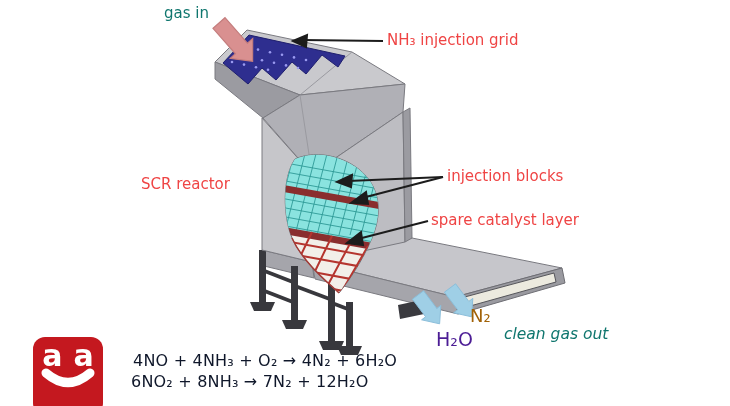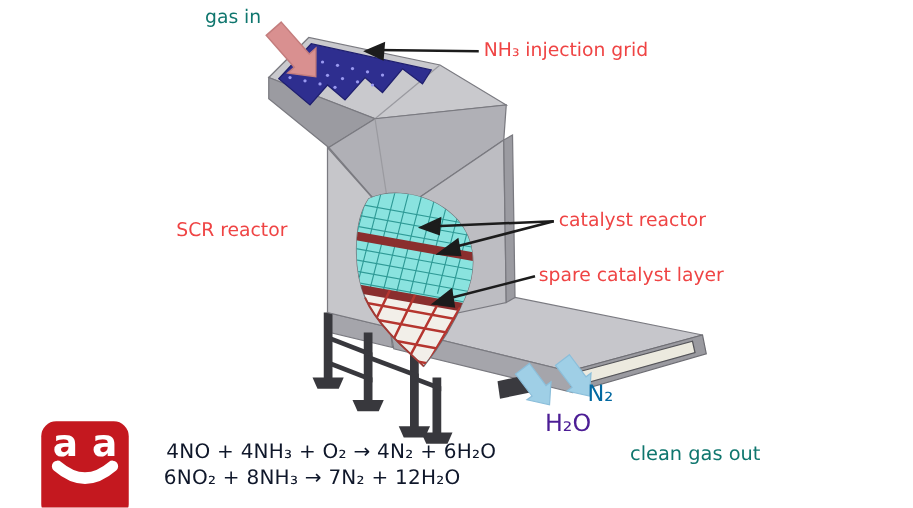--- a/index.html
+++ b/index.html
@@ -10,23 +10,23 @@
   }
   .stage{position:absolute;left:0;top:0;width:730px;height:406px;}
   .lbl{position:absolute;white-space:nowrap;line-height:1.1;}
   .purple{color:#ef4444;font-weight:500;font-size:15px;}
   .red{color:#0f766e;font-weight:500;font-size:15px;}
   .lbl-gas-in{left:164px;top:5px;}
   .lbl-nh3{left:387px;top:32px;}
   .lbl-scr{left:141px;top:176px;}
   .lbl-cat{left:447px;top:168px;}
   .lbl-spare{left:431px;top:212px;}
-  .lbl-n2{left:470px;top:306px;font-size:18px;color:#0369a1;font-weight:500;}
+  .lbl-n2{left:470px;top:306px;font-size:18px;color:#a16207;font-weight:500;}
   .lbl-h2o{left:436px;top:329px;font-size:19px;color:#4c1d95;font-weight:500;}
-  .lbl-clean{left:504px;top:355px;font-size:15.5px;}
+  .lbl-clean{left:504px;top:326px;font-size:15.5px;font-style:italic;}
   .eq{position:absolute;color:#0f172a;font-size:16px;letter-spacing:.2px;white-space:nowrap;}
   .eq1{left:133px;top:351px;}
   .eq2{left:131px;top:372px;}
   .logo{
     position:absolute;left:33px;top:337px;width:70px;height:78px;
     background:#c4181f;border-radius:12px;
     display:flex;flex-direction:column;align-items:center;
   }
   .logo-letters{display:flex;gap:11px;margin-top:2px;}
   .logo-letters span{color:#fff;font-weight:bold;font-size:30px;line-height:1.1;}
@@ -143,21 +143,21 @@
     <line x1="443" y1="177" x2="362" y2="198"></line>
     <polygon points="351,203 366,192 368,204"></polygon>
     <line x1="428" y1="221" x2="358" y2="239"></line>
     <polygon points="347,243 361,232 363,245"></polygon>
   </g>
 </svg>
 
 <div class="lbl red lbl-gas-in">gas in</div>
 <div class="lbl purple lbl-nh3">NH₃ injection grid</div>
 <div class="lbl purple lbl-scr">SCR reactor</div>
-<div class="lbl purple lbl-cat">catalyst reactor</div>
+<div class="lbl purple lbl-cat">injection blocks</div>
 <div class="lbl purple lbl-spare">spare catalyst layer</div>
 <div class="lbl lbl-n2">N₂</div>
 <div class="lbl lbl-h2o">H₂O</div>
 <div class="lbl red lbl-clean">clean gas out</div>
 
 <div class="eq eq1">4NO + 4NH₃ + O₂ → 4N₂ + 6H₂O</div>
 <div class="eq eq2">6NO₂ + 8NH₃ → 7N₂ + 12H₂O</div>
 
 <div class="logo">
   <div class="logo-letters">

